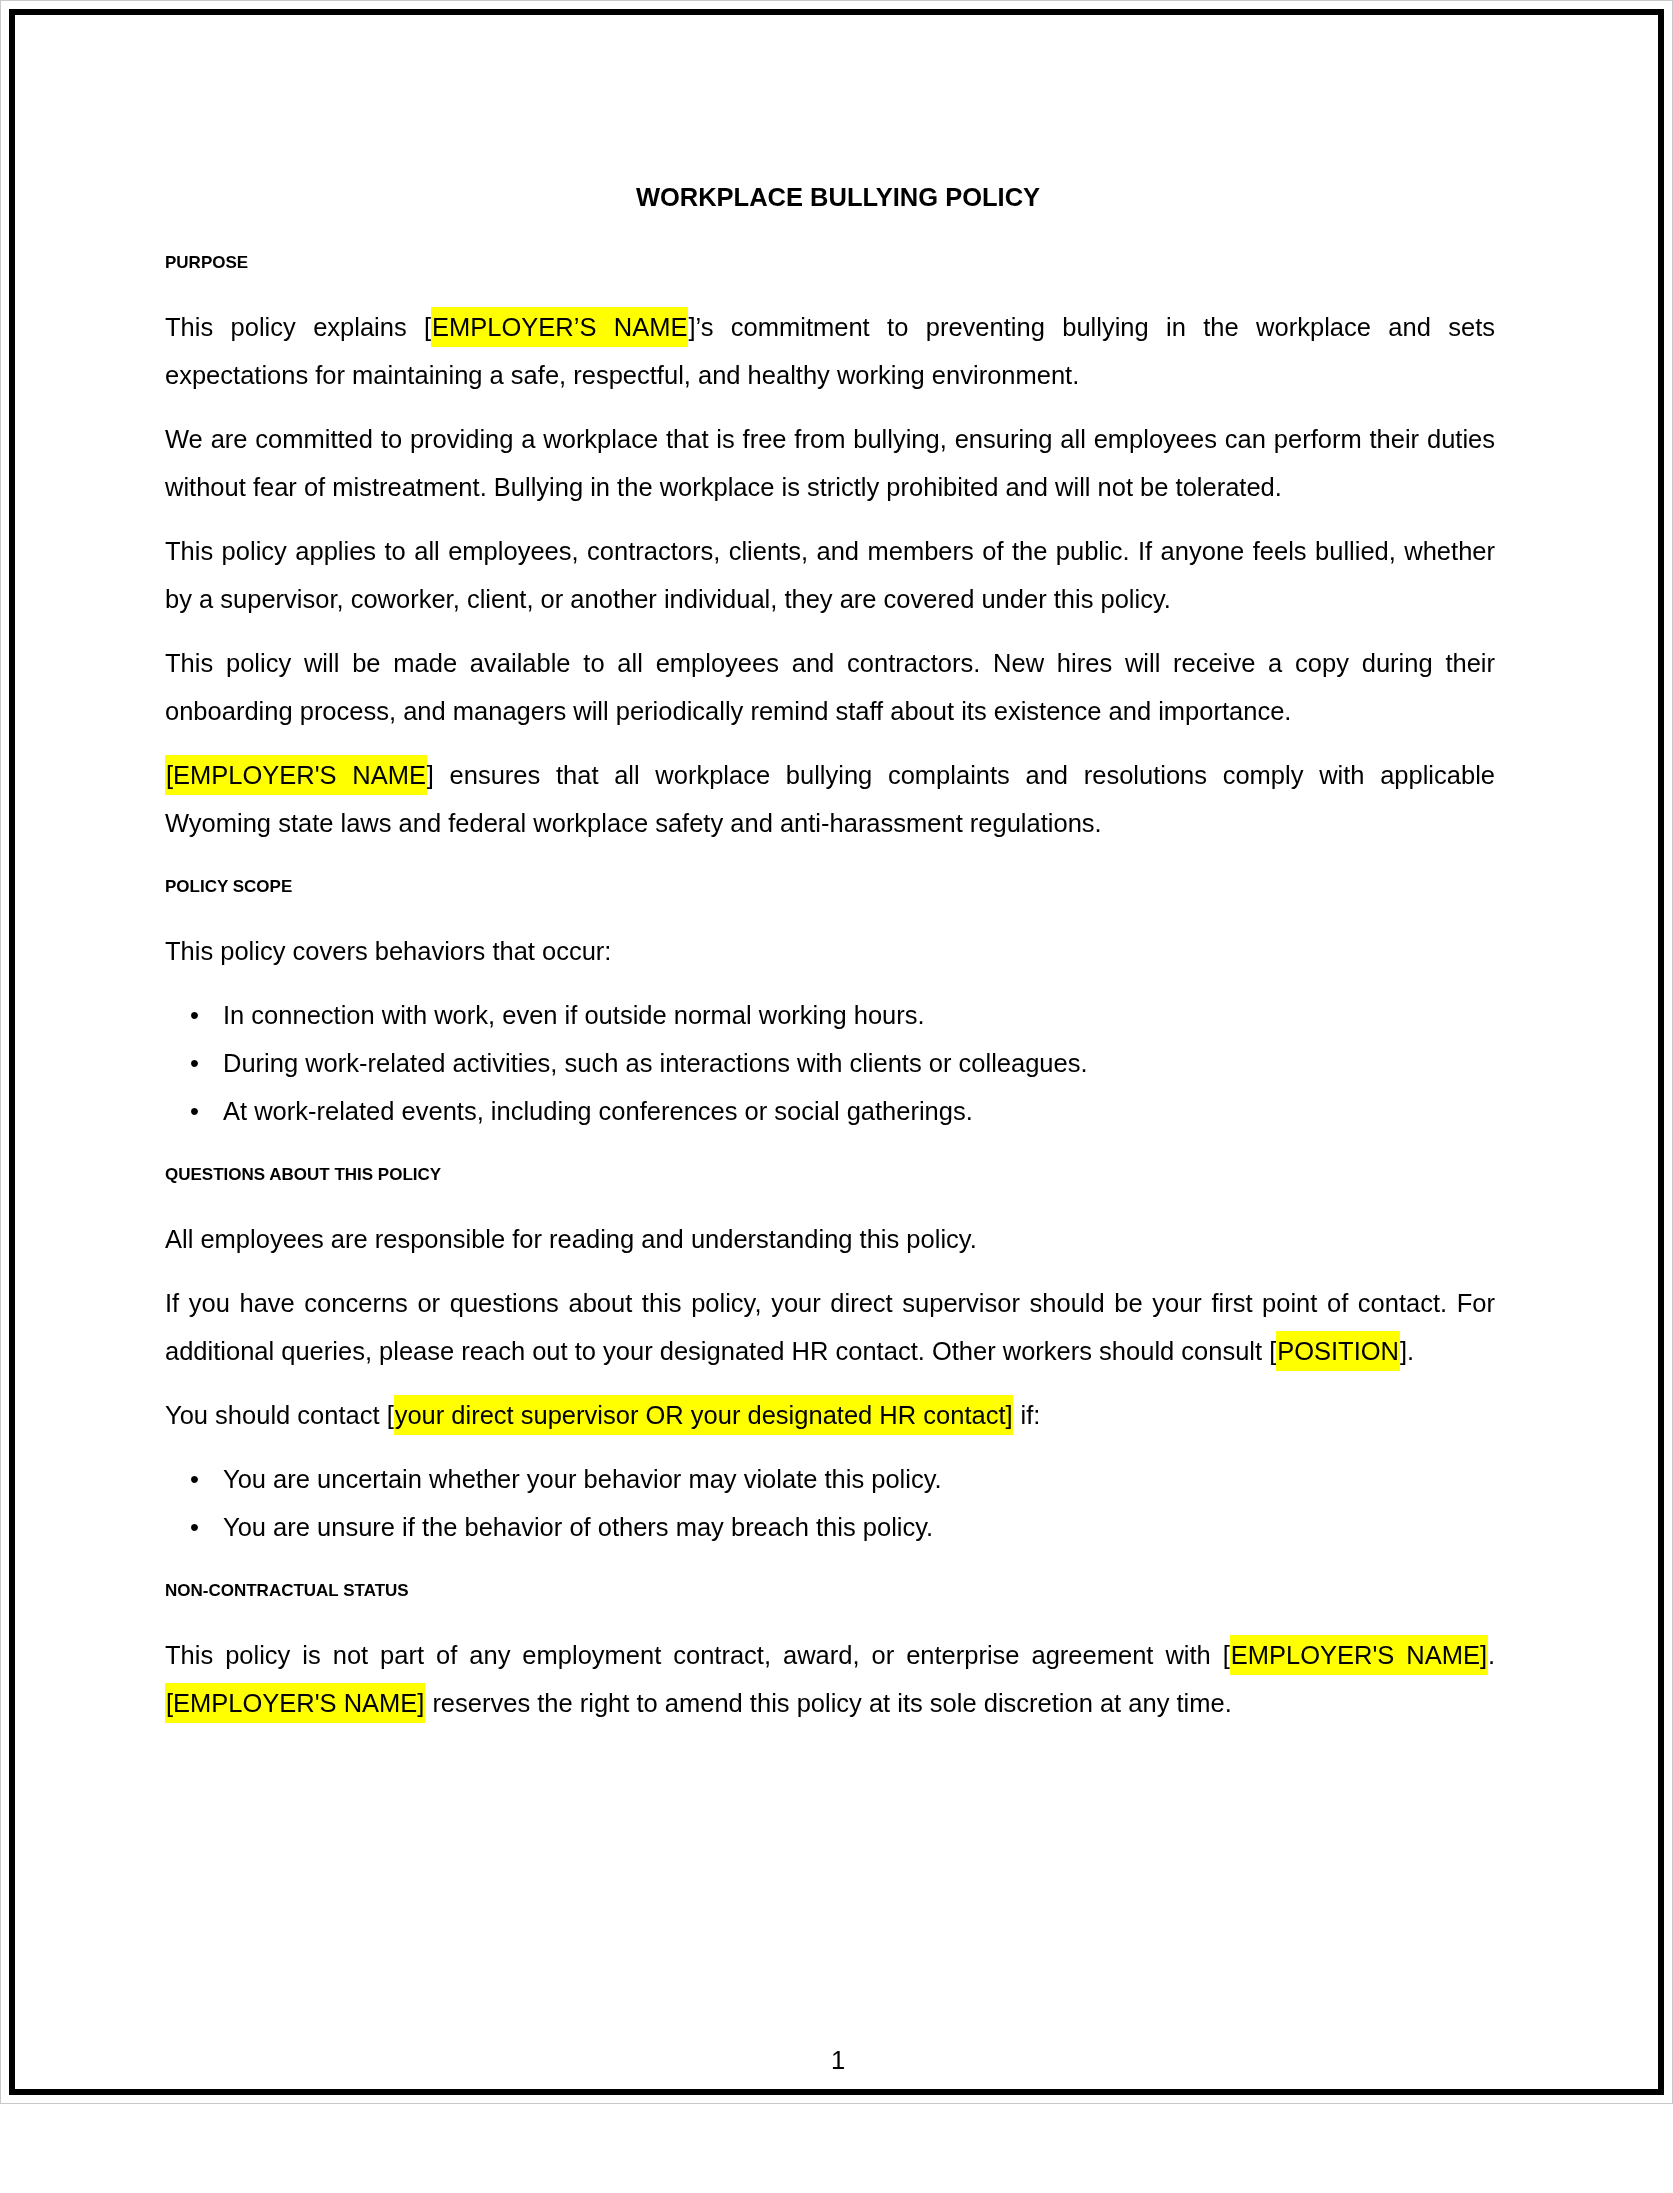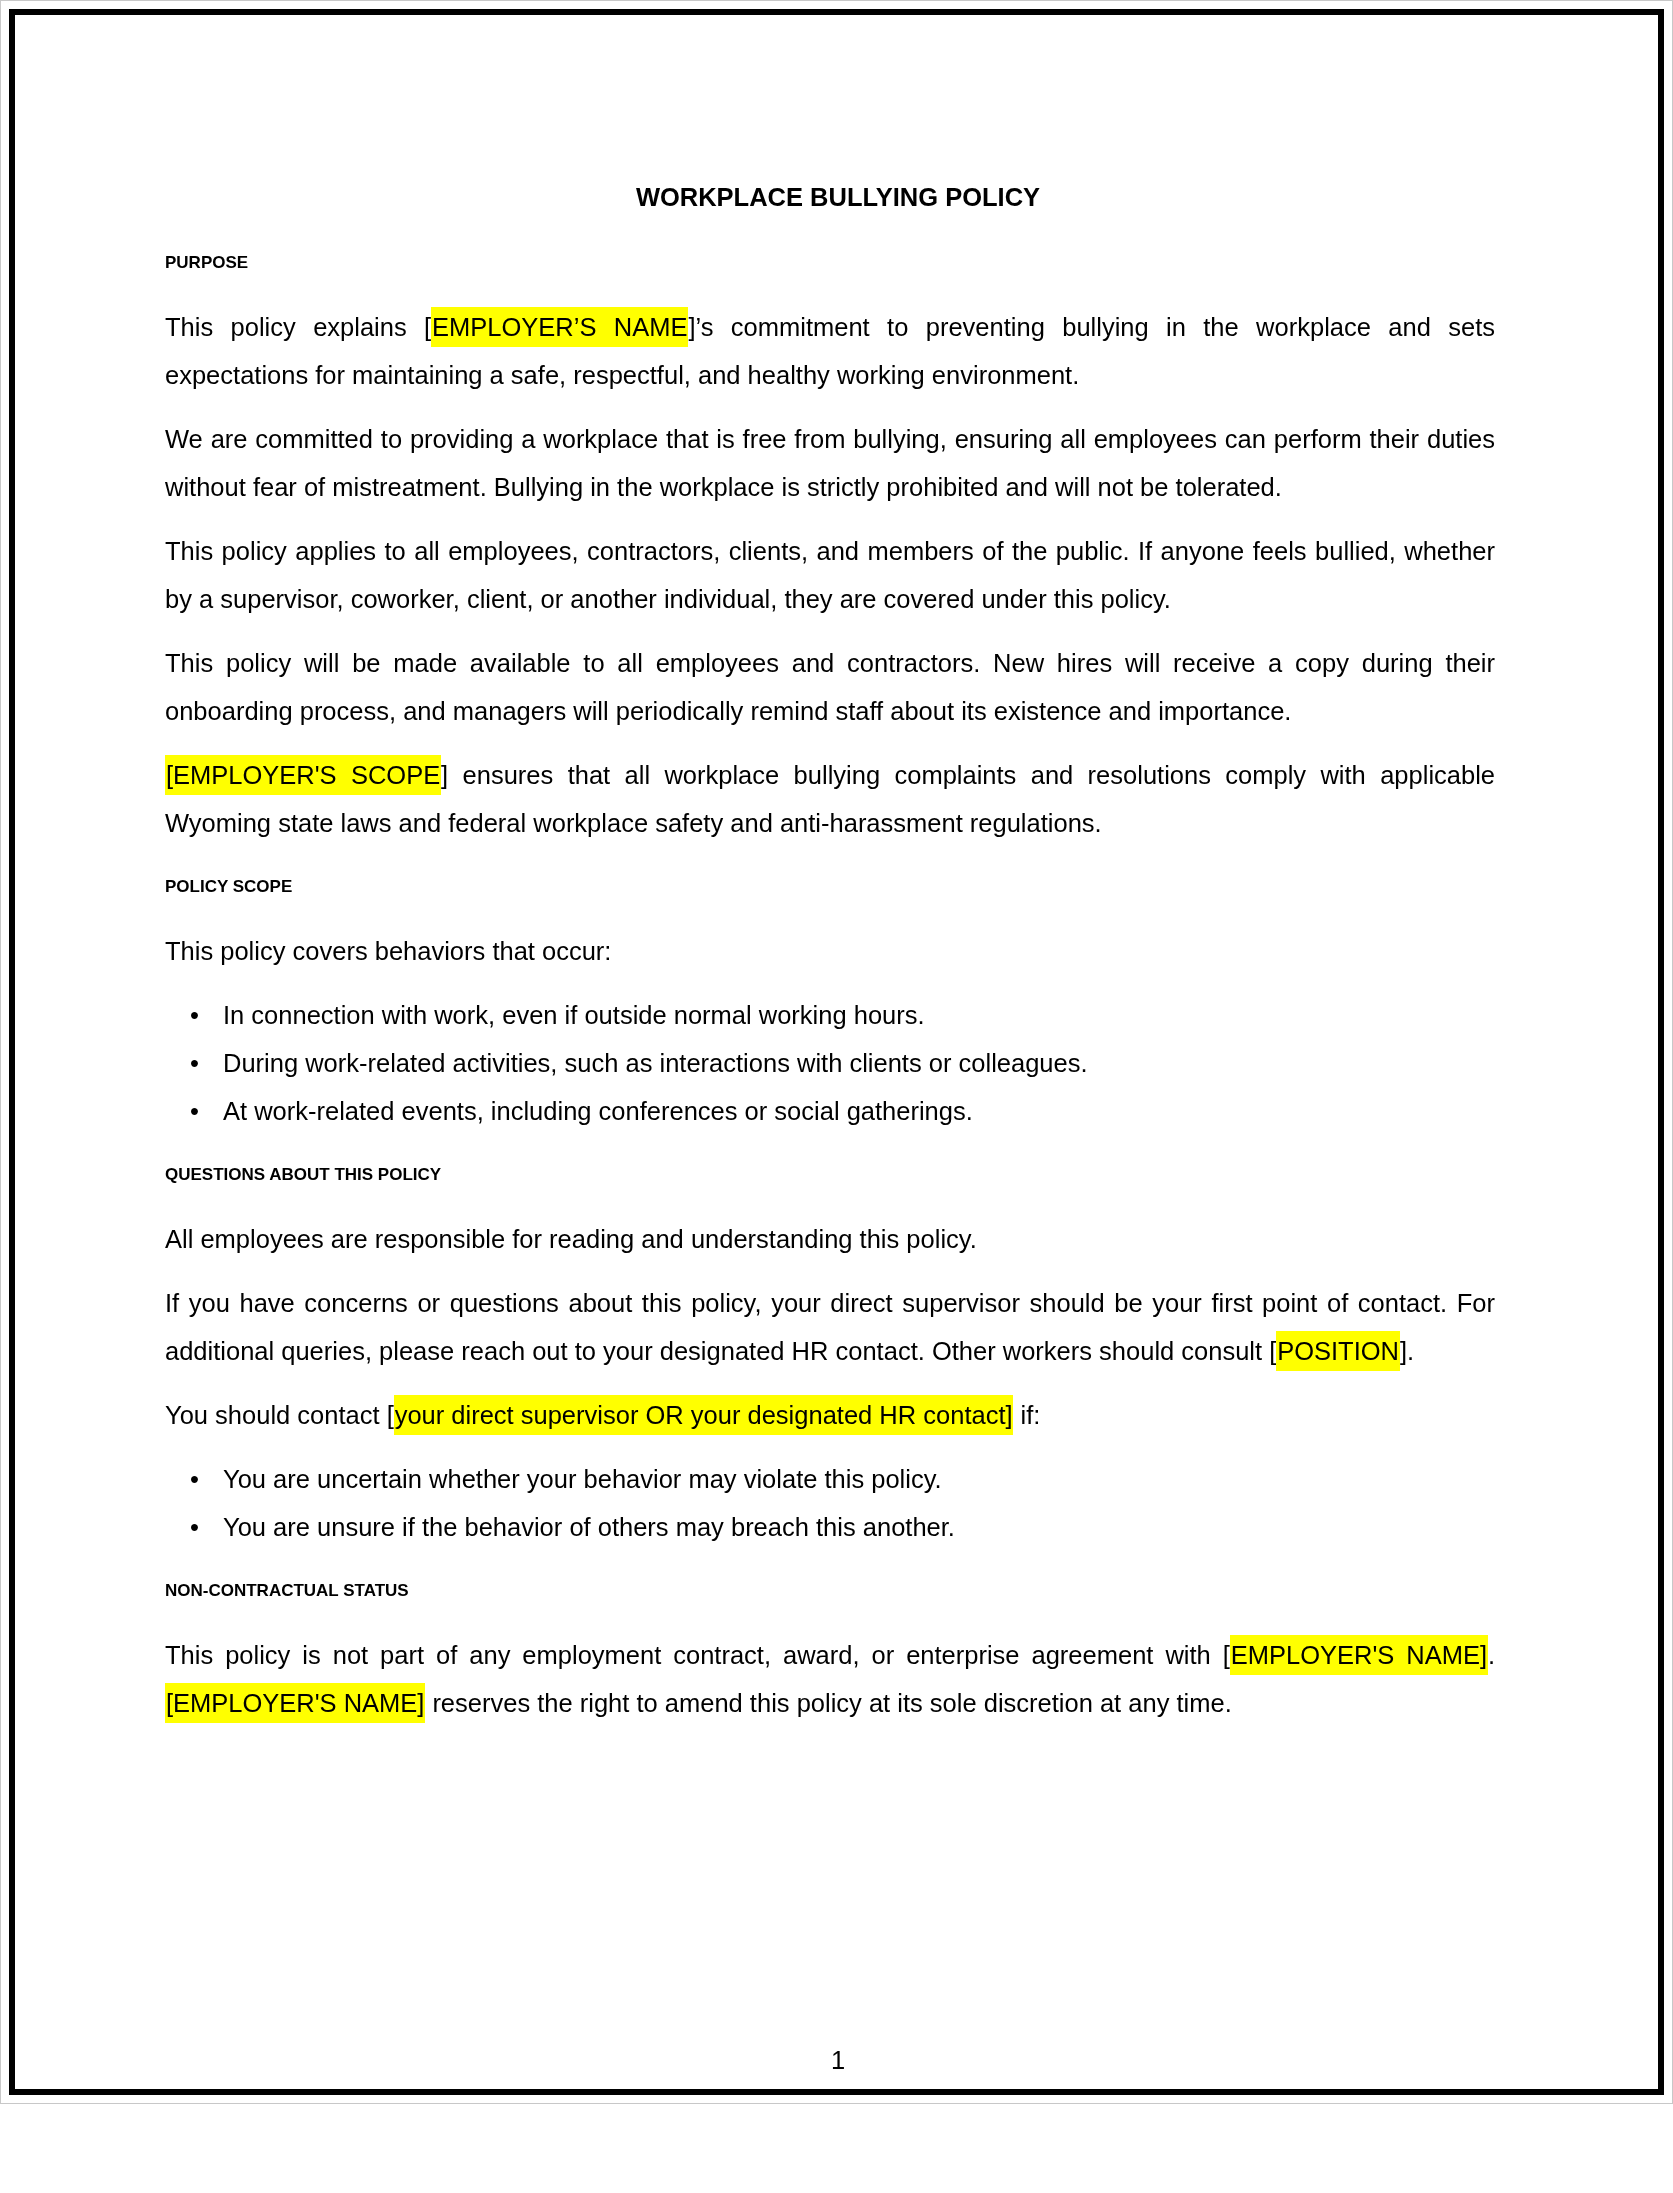--- a/index.html
+++ b/index.html
@@ -90,21 +90,21 @@
     <h2 class="section-heading">PURPOSE</h2>
 
     <p class="body-para"><span>This policy explains [</span><mark class="hl">EMPLOYER’S NAME</mark><span>]’s commitment to preventing bullying in the workplace and sets expectations for maintaining a safe, respectful, and healthy working environment.</span></p>
 
     <p class="body-para">We are committed to providing a workplace that is free from bullying, ensuring all employees can perform their duties without fear of mistreatment. Bullying in the workplace is strictly prohibited and will not be tolerated.</p>
 
     <p class="body-para">This policy applies to all employees, contractors, clients, and members of the public. If anyone feels bullied, whether by a supervisor, coworker, client, or another individual, they are covered under this policy.</p>
 
     <p class="body-para">This policy will be made available to all employees and contractors. New hires will receive a copy during their onboarding process, and managers will periodically remind staff about its existence and importance.</p>
 
-    <p class="body-para"><mark class="hl">[EMPLOYER'S SCOPE</mark><span>] ensures that all workplace bullying complaints and resolutions comply with applicable Wyoming state laws and federal workplace safety and anti-harassment regulations.</span></p>
+    <p class="body-para"><mark class="hl">[EMPLOYER'S NAME</mark><span>] ensures that all workplace bullying complaints and resolutions comply with applicable Wyoming state laws and federal workplace safety and anti-harassment regulations.</span></p>
 
     <h2 class="section-heading">POLICY SCOPE</h2>
 
     <p class="body-para">This policy covers behaviors that occur:</p>
 
     <ul class="bullet-list">
       <li>In connection with work, even if outside normal working hours.</li>
       <li>During work-related activities, such as interactions with clients or colleagues.</li>
       <li>At work-related events, including conferences or social gatherings.</li>
     </ul>
@@ -112,21 +112,21 @@
     <h2 class="section-heading">QUESTIONS ABOUT THIS POLICY</h2>
 
     <p class="body-para">All employees are responsible for reading and understanding this policy.</p>
 
     <p class="body-para"><span>If you have concerns or questions about this policy, your direct supervisor should be your first point of contact. For additional queries, please reach out to your designated HR contact. Other workers should consult [</span><mark class="hl">POSITION</mark><span>].</span></p>
 
     <p class="body-para"><span>You should contact [</span><mark class="hl">your direct supervisor OR your designated HR contact]</mark><span> if:</span></p>
 
     <ul class="bullet-list">
       <li>You are uncertain whether your behavior may violate this policy.</li>
-      <li>You are unsure if the behavior of others may breach this another.</li>
+      <li>You are unsure if the behavior of others may breach this policy.</li>
     </ul>
 
     <h2 class="section-heading">NON-CONTRACTUAL STATUS</h2>
 
     <p class="body-para"><span>This policy is not part of any employment contract, award, or enterprise agreement with [</span><mark class="hl">EMPLOYER'S NAME]</mark><span>. </span><mark class="hl">[EMPLOYER'S NAME]</mark><span> reserves the right to amend this policy at its sole discretion at any time.</span></p>
 
   </div>
 
   <div class="page-footer">1</div>
 </div>

